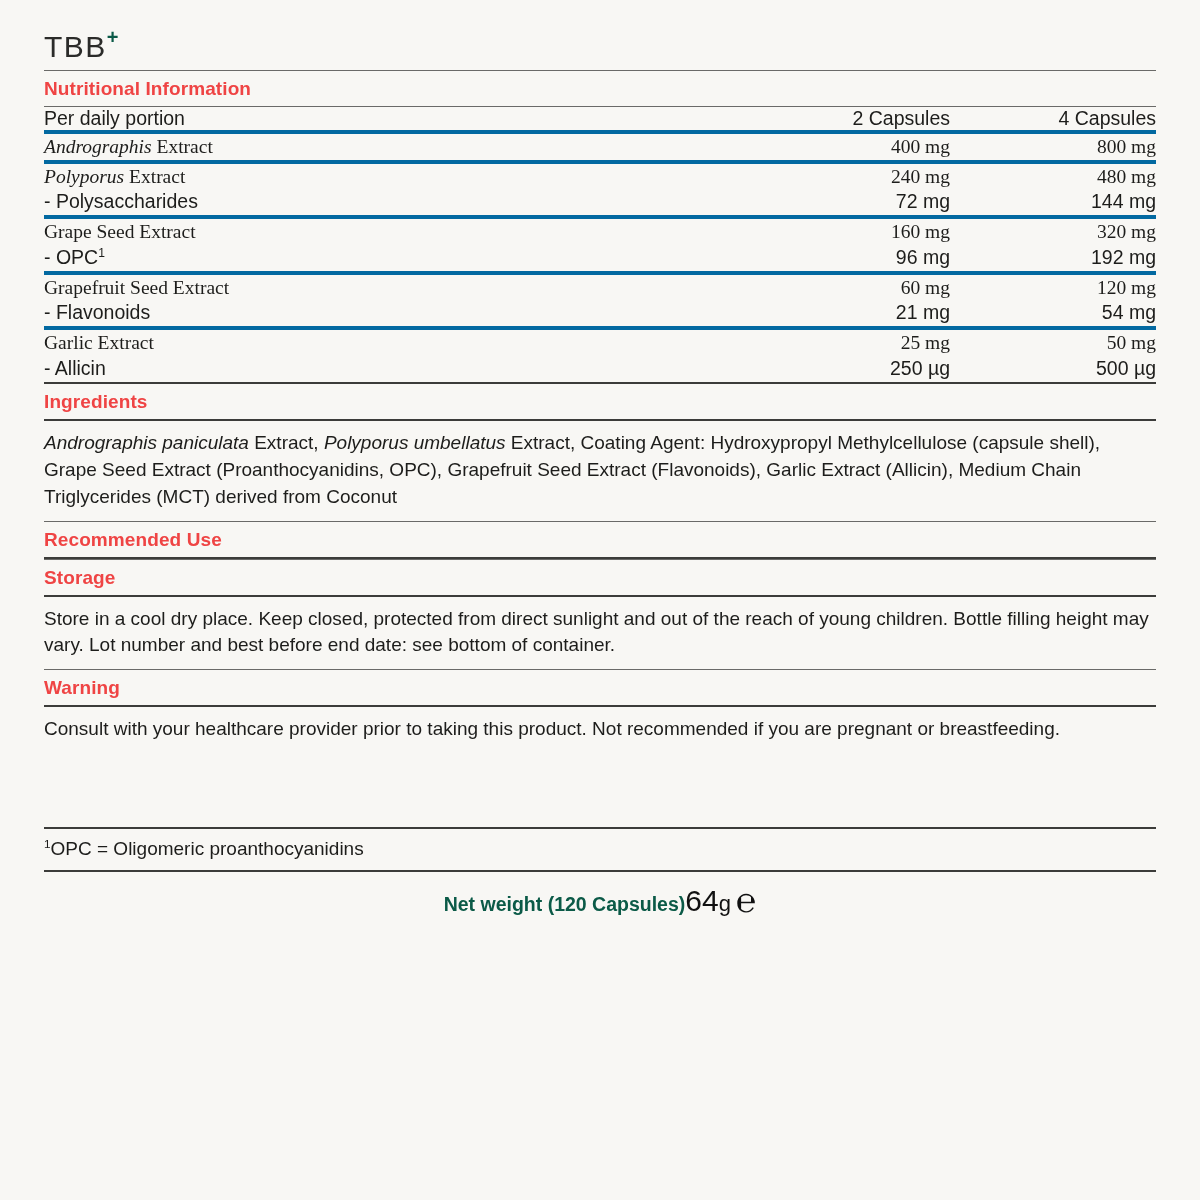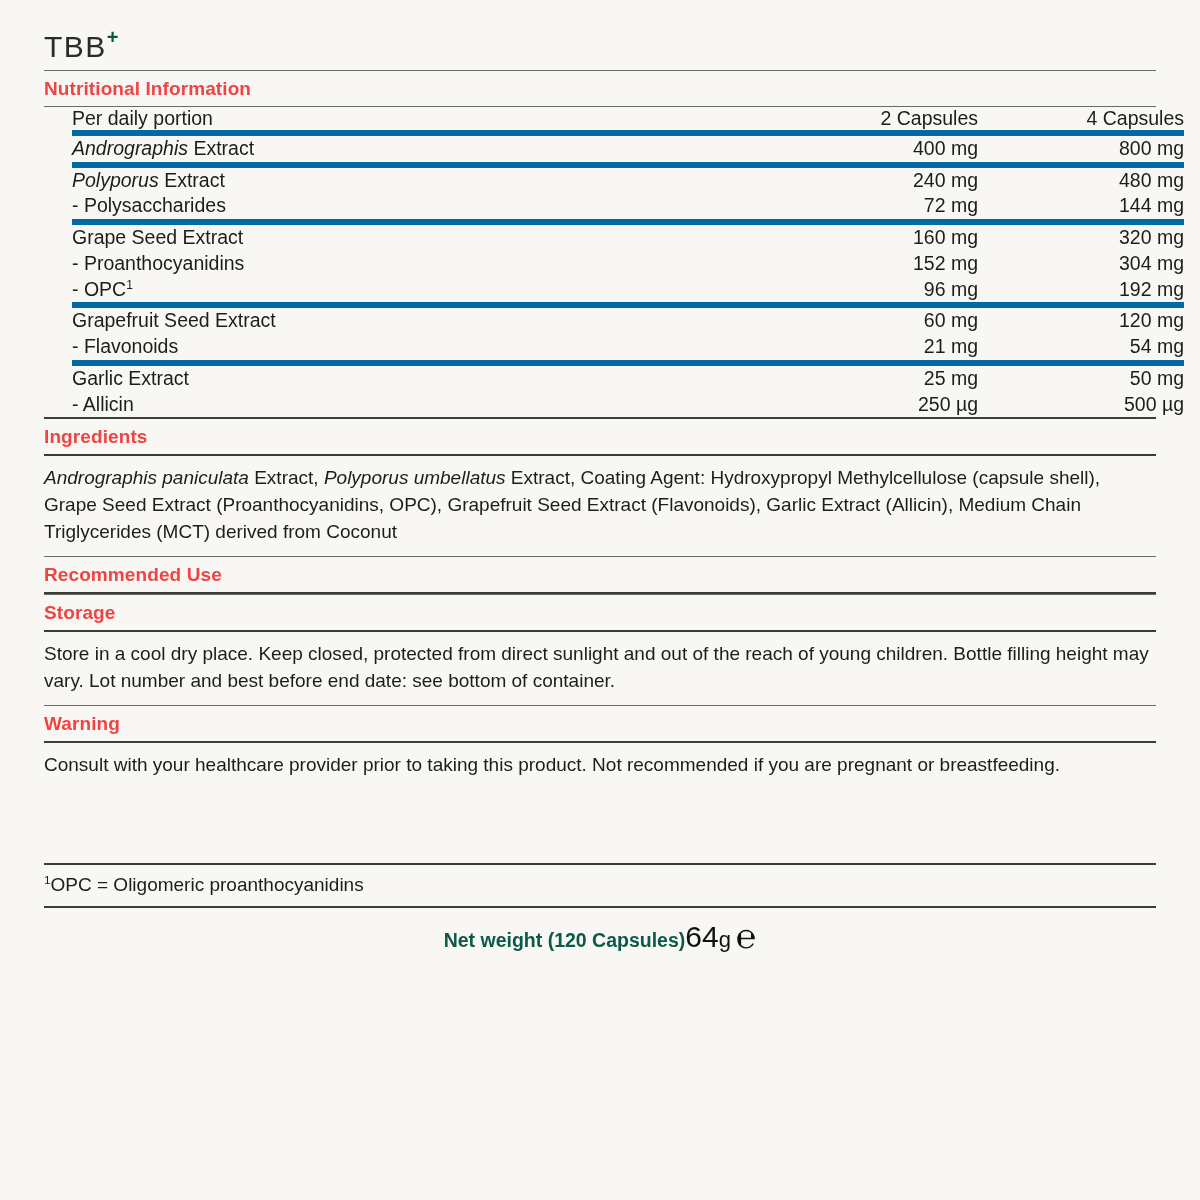--- a/index.html
+++ b/index.html
@@ -59,40 +59,40 @@
     font-weight: 700;
     padding: 7px 0 6px 0;
     letter-spacing: 0.1px;
   }
 
   
   table.nutri {
     width: 100%;
     border-collapse: collapse;
     font-size: 19.5px;
-    margin-left: 28px;
   }
   table.nutri td, table.nutri th {
     padding: 0;
     font-weight: 400;
     vertical-align: top;
   }
   table.nutri .c-name  { text-align: left;  width: 660px; }
   table.nutri .c-v1    { text-align: right;  width: 248px; padding-right: 2px;}
   table.nutri .c-v2    { text-align: right;  width: 204px; }
 
   thead th {
     font-size: 19.5px;
     font-weight: 400;
     padding: 7px 0 8px 0;
   }
   thead th.c-name { font-weight: 400; }
 
   tbody tr.grp > td {
-    border-top: 6px solid #0369a1;
+    border-top: 4px solid #0369a1;
+    font-family: Liberation Serif, serif;
   }
   tbody td {
     padding: 6px 0 6px 0;
     line-height: 1.32;
   }
   tbody tr.sub > td { padding-top: 0; }
   .it { font-style: italic; }
   sup { font-size: 0.62em; vertical-align: super; line-height: 0; }
 
   
@@ -175,25 +175,20 @@
           <td class="c-name">- Polysaccharides</td>
           <td class="c-v1">72 mg</td>
           <td class="c-v2">144 mg</td>
         </tr>
         <tr class="grp">
           <td class="c-name">Grape Seed Extract</td>
           <td class="c-v1">160 mg</td>
           <td class="c-v2">320 mg</td>
         </tr>
         <tr class="sub">
-          <td class="c-name">- Proanthocyanidins</td>
-          <td class="c-v1">152 mg</td>
-          <td class="c-v2">304 mg</td>
-        </tr>
-        <tr class="sub">
           <td class="c-name">- OPC<sup>1</sup></td>
           <td class="c-v1">96 mg</td>
           <td class="c-v2">192 mg</td>
         </tr>
         <tr class="grp">
           <td class="c-name">Grapefruit Seed Extract</td>
           <td class="c-v1">60 mg</td>
           <td class="c-v2">120 mg</td>
         </tr>
         <tr class="sub">

